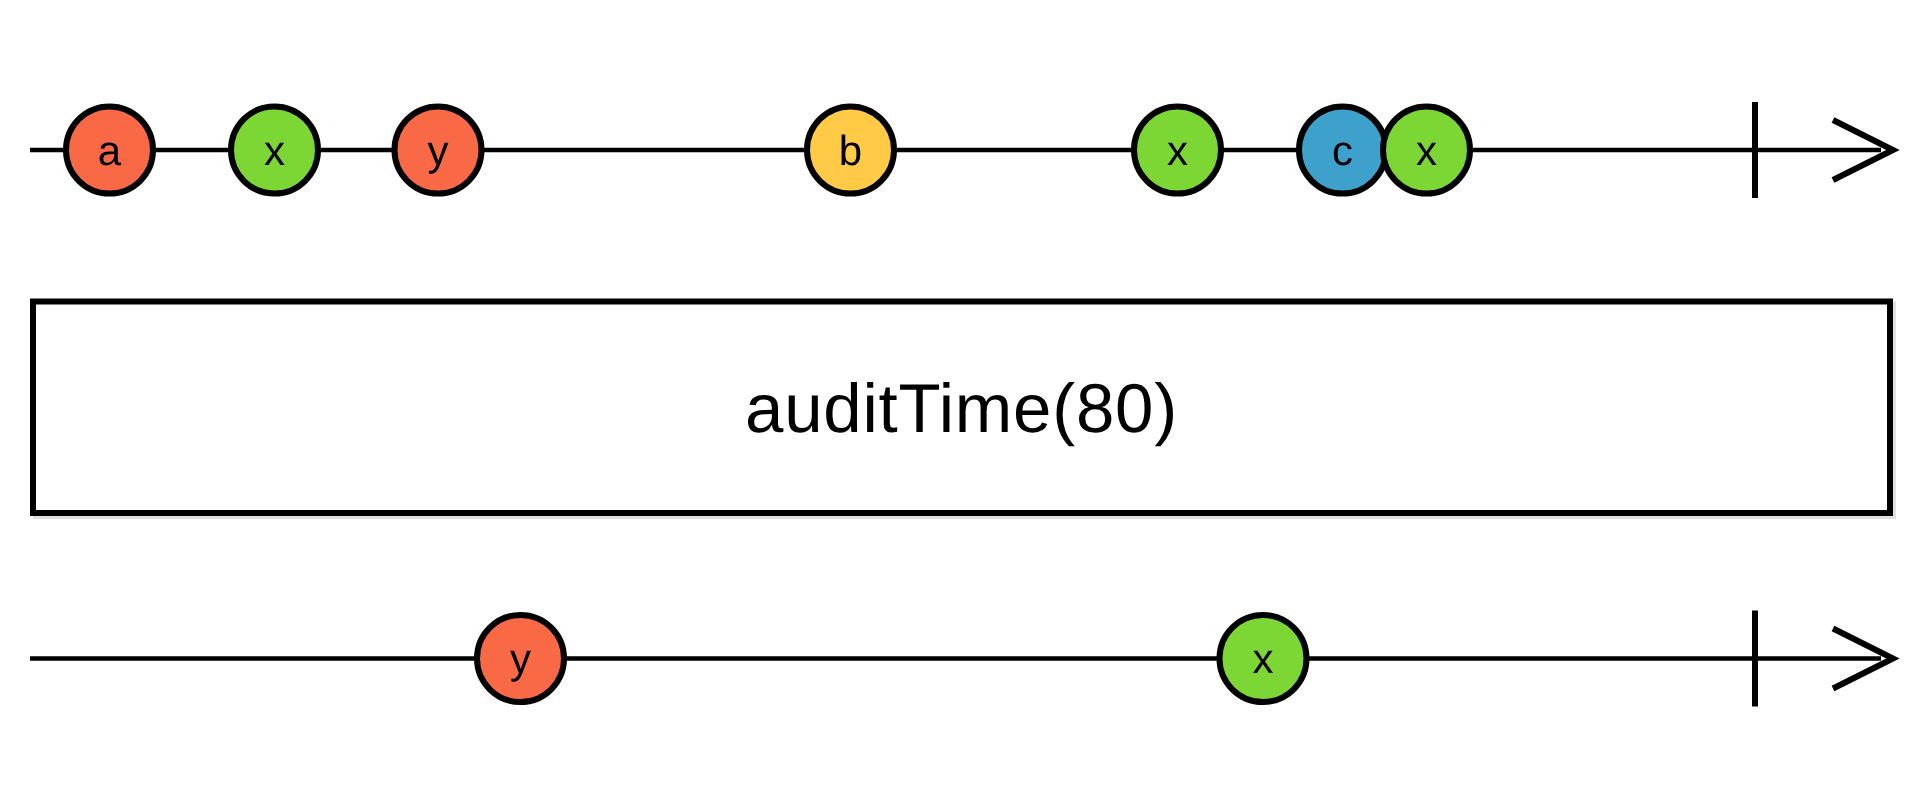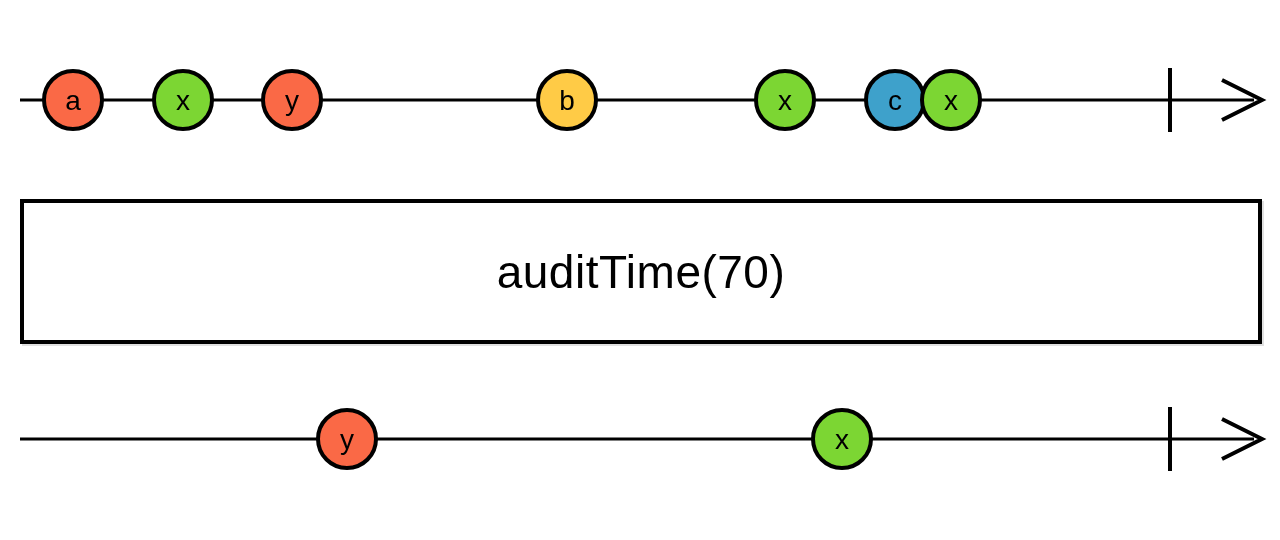--- a/index.html
+++ b/index.html
@@ -66,15 +66,15 @@
       <text x="951" y="100" text-anchor="middle" dy="0.35em" font-size="28" fill="#000000" class="marble-text">x</text>
       <line x1="20" y1="439" x2="1254" y2="439" stroke="#000000" stroke-width="3"></line>
       <line x1="1170" y1="407" x2="1170" y2="471" stroke="#000000" stroke-width="4"></line>
       <polyline points="1222,419 1262,439 1222,459" fill="none" stroke="#000000" stroke-width="4"></polyline>
       <circle cx="347" cy="439" r="29" fill="#FA6946" stroke="#000000" stroke-width="4"></circle>
       <text x="347" y="439" text-anchor="middle" dy="0.35em" font-size="28" fill="#000000" class="marble-text">y</text>
       <circle cx="842" cy="439" r="29" fill="#7CD633" stroke="#000000" stroke-width="4"></circle>
       <text x="842" y="439" text-anchor="middle" dy="0.35em" font-size="28" fill="#000000" class="marble-text">x</text>
     </svg>
   <div class="op-box">
-    <span class="op-label">auditTime(70)</span>
+    <span class="op-label">auditTime(80)</span>
   </div>
 </div>
 
 </body></html>

